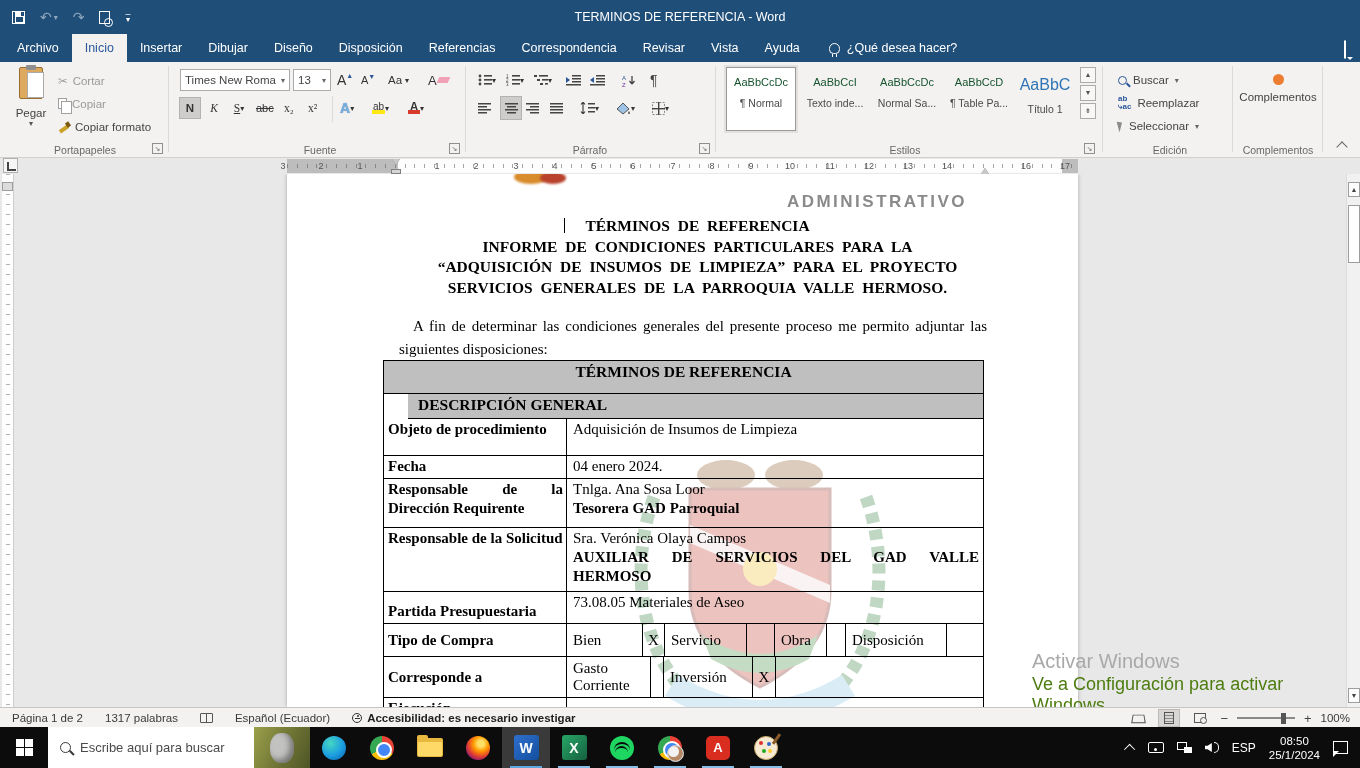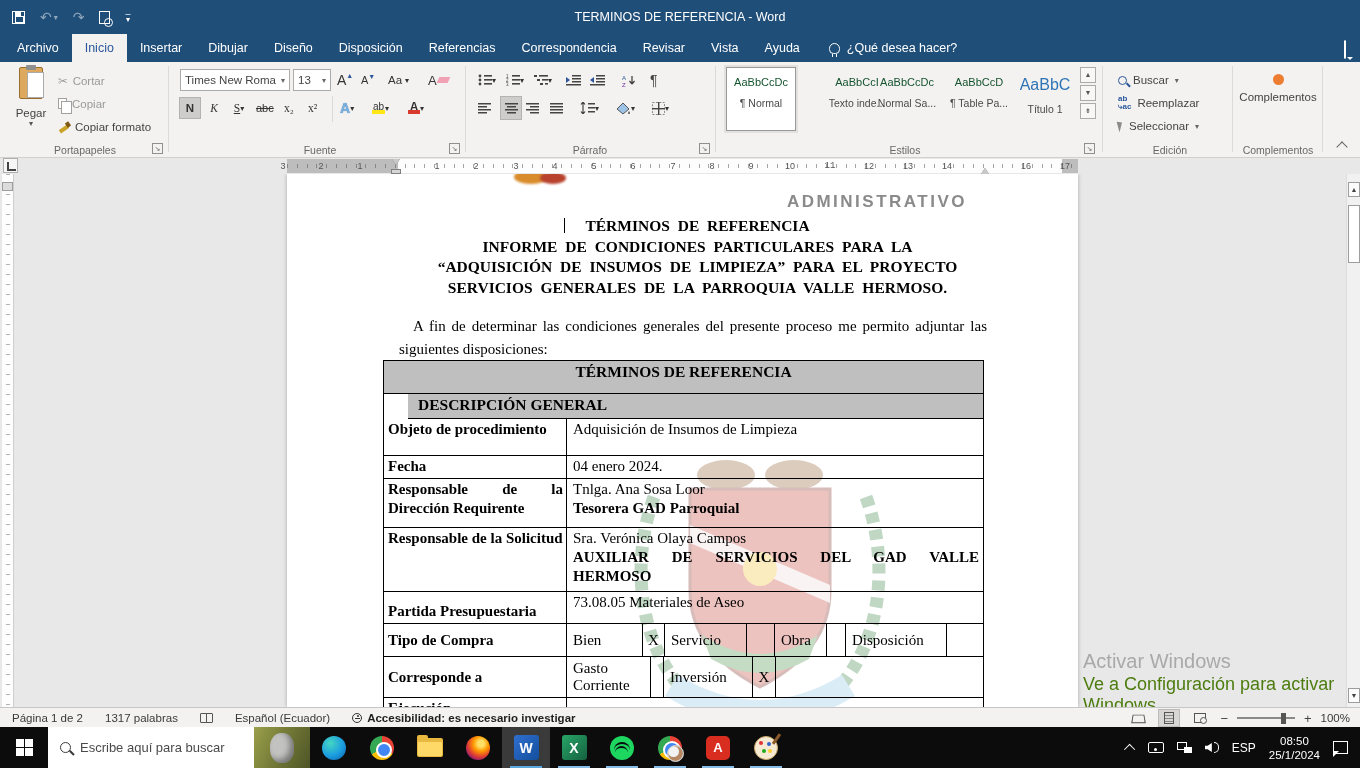--- a/index.html
+++ b/index.html
@@ -121,21 +121,21 @@
 .sc{border-right:1px solid #000;padding:0 2px 0 6px;display:flex;align-items:center;line-height:17px;}
 .sc.cx{justify-content:center;padding:0;}
 .sc.nob{border-right:none;}
 .just{text-align:justify;}
 .lc-bottom{display:flex;align-items:flex-end;padding-bottom:2px;}
 .t-top{justify-content:center;font-weight:bold;font-size:15.5px;padding-top:2px;}
 .t-sec{font-weight:bold;font-size:15.5px;padding:2px 0 0 10px;}
 .vb{font-weight:bold;}
 .ws5{word-spacing:5px;}
 
-.activate{position:absolute;left:1083px;top:474px;color:#a9a9a9;}
+.activate{position:absolute;left:1032px;top:474px;color:#a9a9a9;}
 .activate .a1{font-size:20px;font-weight:300;line-height:26px;}
 .activate .a2{font-size:18px;color:#4d7c0f;}
 
 .vscroll{position:absolute;right:0;top:0;width:14px;height:100%;background:#f1f1f1;border-left:1px solid #ddd;}
 .vsbtn{position:absolute;left:1px;width:12px;height:15px;background:#fcfcfc;border:1px solid #9d9d9d;font-size:7px;text-align:center;line-height:13px;color:#444;}
 .vsthumb{position:absolute;left:1px;top:31px;width:12px;height:58px;background:#fff;border:1px solid #9d9d9d;}
 
 
 .statusbar{position:absolute;left:0;top:707px;width:100%;height:20px;background:#f3f2f1;border-top:1px solid #c6c6c6;display:flex;align-items:center;font-size:11.5px;color:#3a3a3a;}
 .sbitem{margin-left:22px;white-space:nowrap;display:flex;align-items:center;gap:5px;}
@@ -472,21 +472,21 @@
         <span class="ca" style="font-size:8px;">▾</span>
       </div>
     <div class="glabel" style="left:545px;width:90px;">Párrafo</div>
     <div class="dlg" style="left:699px;">↘</div>
     <div class="gsep" style="left:715px;"></div>
 
     <div class="stylecard sel" style="left:726px;">
       <div class="sprev">AaBbCcDc</div>
       <div class="slab">¶ Normal</div>
     </div>
-    <div class="stylecard" style="left:800px;margin-left:22px;">
+    <div class="stylecard" style="left:800px;">
       <div class="sprev">AaBbCcI</div>
       <div class="slab">Texto inde...</div>
     </div>
     <div class="stylecard" style="left:872px;">
       <div class="sprev">AaBbCcDc</div>
       <div class="slab">Normal Sa...</div>
     </div>
     <div class="stylecard" style="left:944px;">
       <div class="sprev">AaBbCcD</div>
       <div class="slab">¶ Table Pa...</div>
@@ -544,21 +544,21 @@
         <span class="rnum" style="left: 150px;">1</span>
         <span class="rnum" style="left: 189px;">2</span>
         <span class="rnum" style="left: 229px;">3</span>
         <span class="rnum" style="left: 268px;">4</span>
         <span class="rnum" style="left: 307px;">5</span>
         <span class="rnum" style="left: 346px;">6</span>
         <span class="rnum" style="left: 386px;">7</span>
         <span class="rnum" style="left: 425px;">8</span>
         <span class="rnum" style="left: 464px;">9</span>
         <span class="rnum" style="left: 503px;">10</span>
-        <span class="rnum" style="left: 543px; font-family: Liberation Mono, monospace;">11</span>
+        <span class="rnum" style="left: 543px;">11</span>
         <span class="rnum" style="left: 582px;">12</span>
         <span class="rnum" style="left: 621px;">13</span>
         <span class="rnum" style="left: 660px;">14</span>
         <span class="rnum" style="left: 739px;">16</span>
         <span class="rnum" style="left: 778px;">17</span>
       </div>
   </div>
 
   <div class="docarea">
     <div class="vruler">

